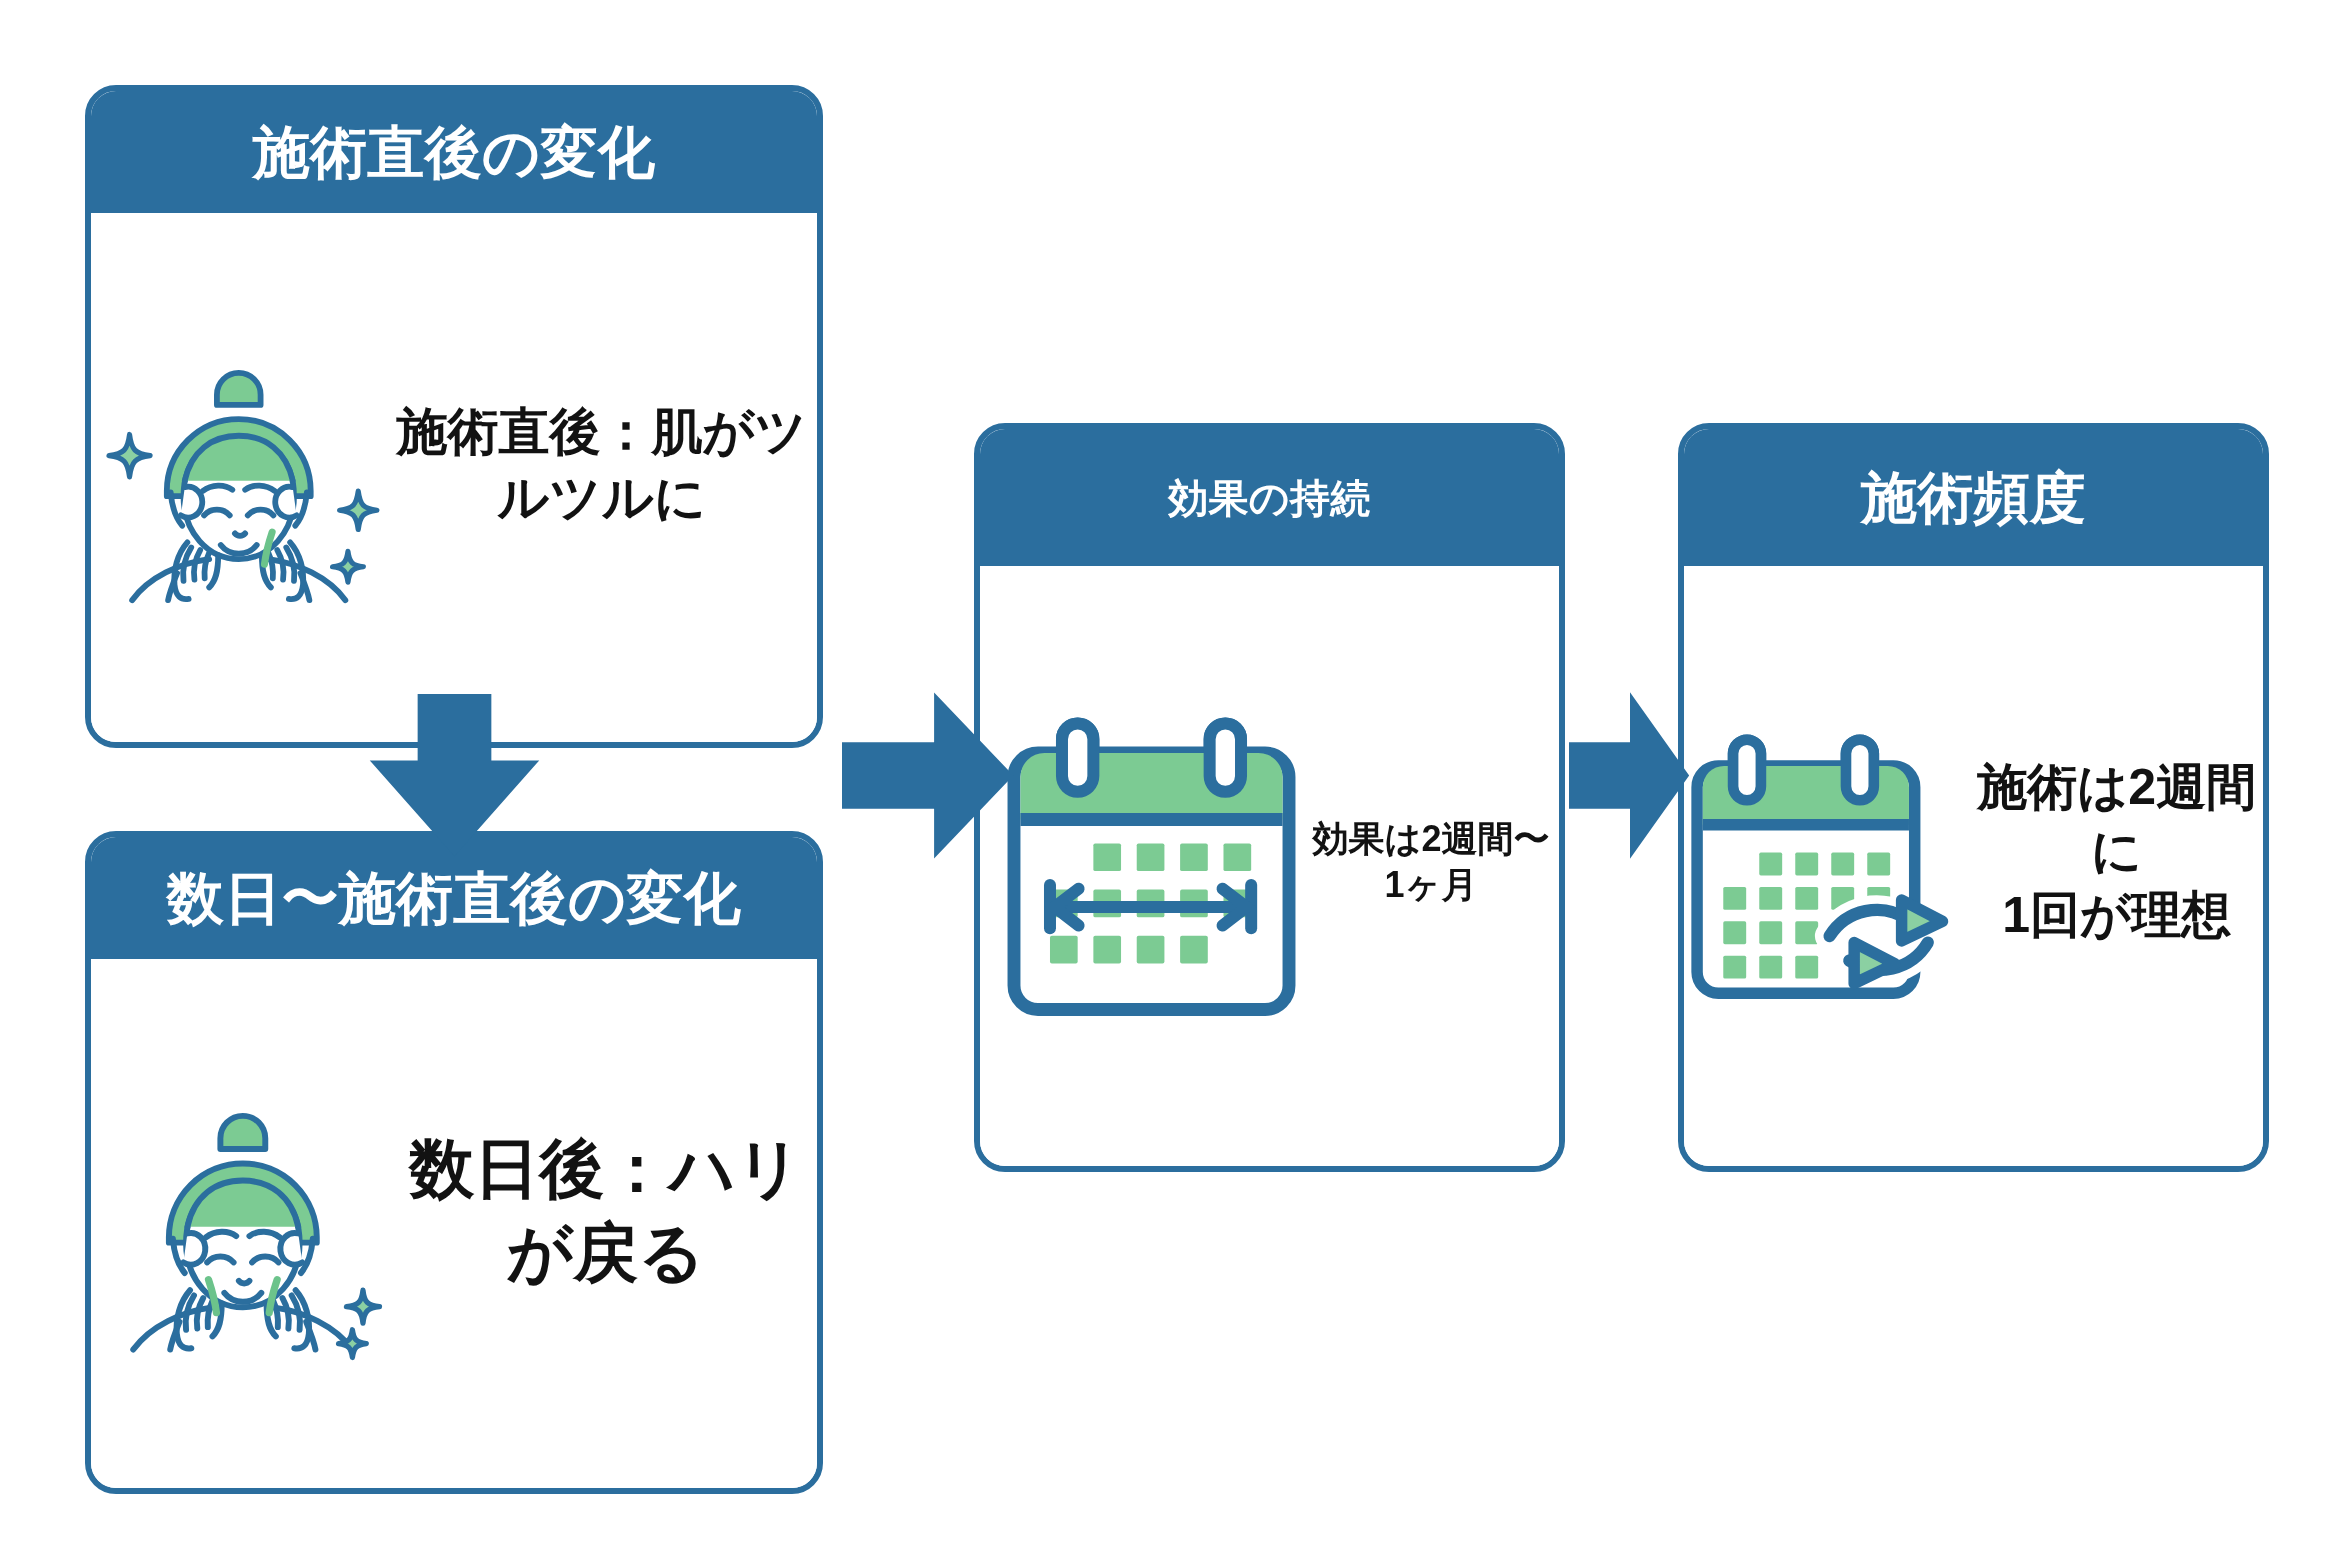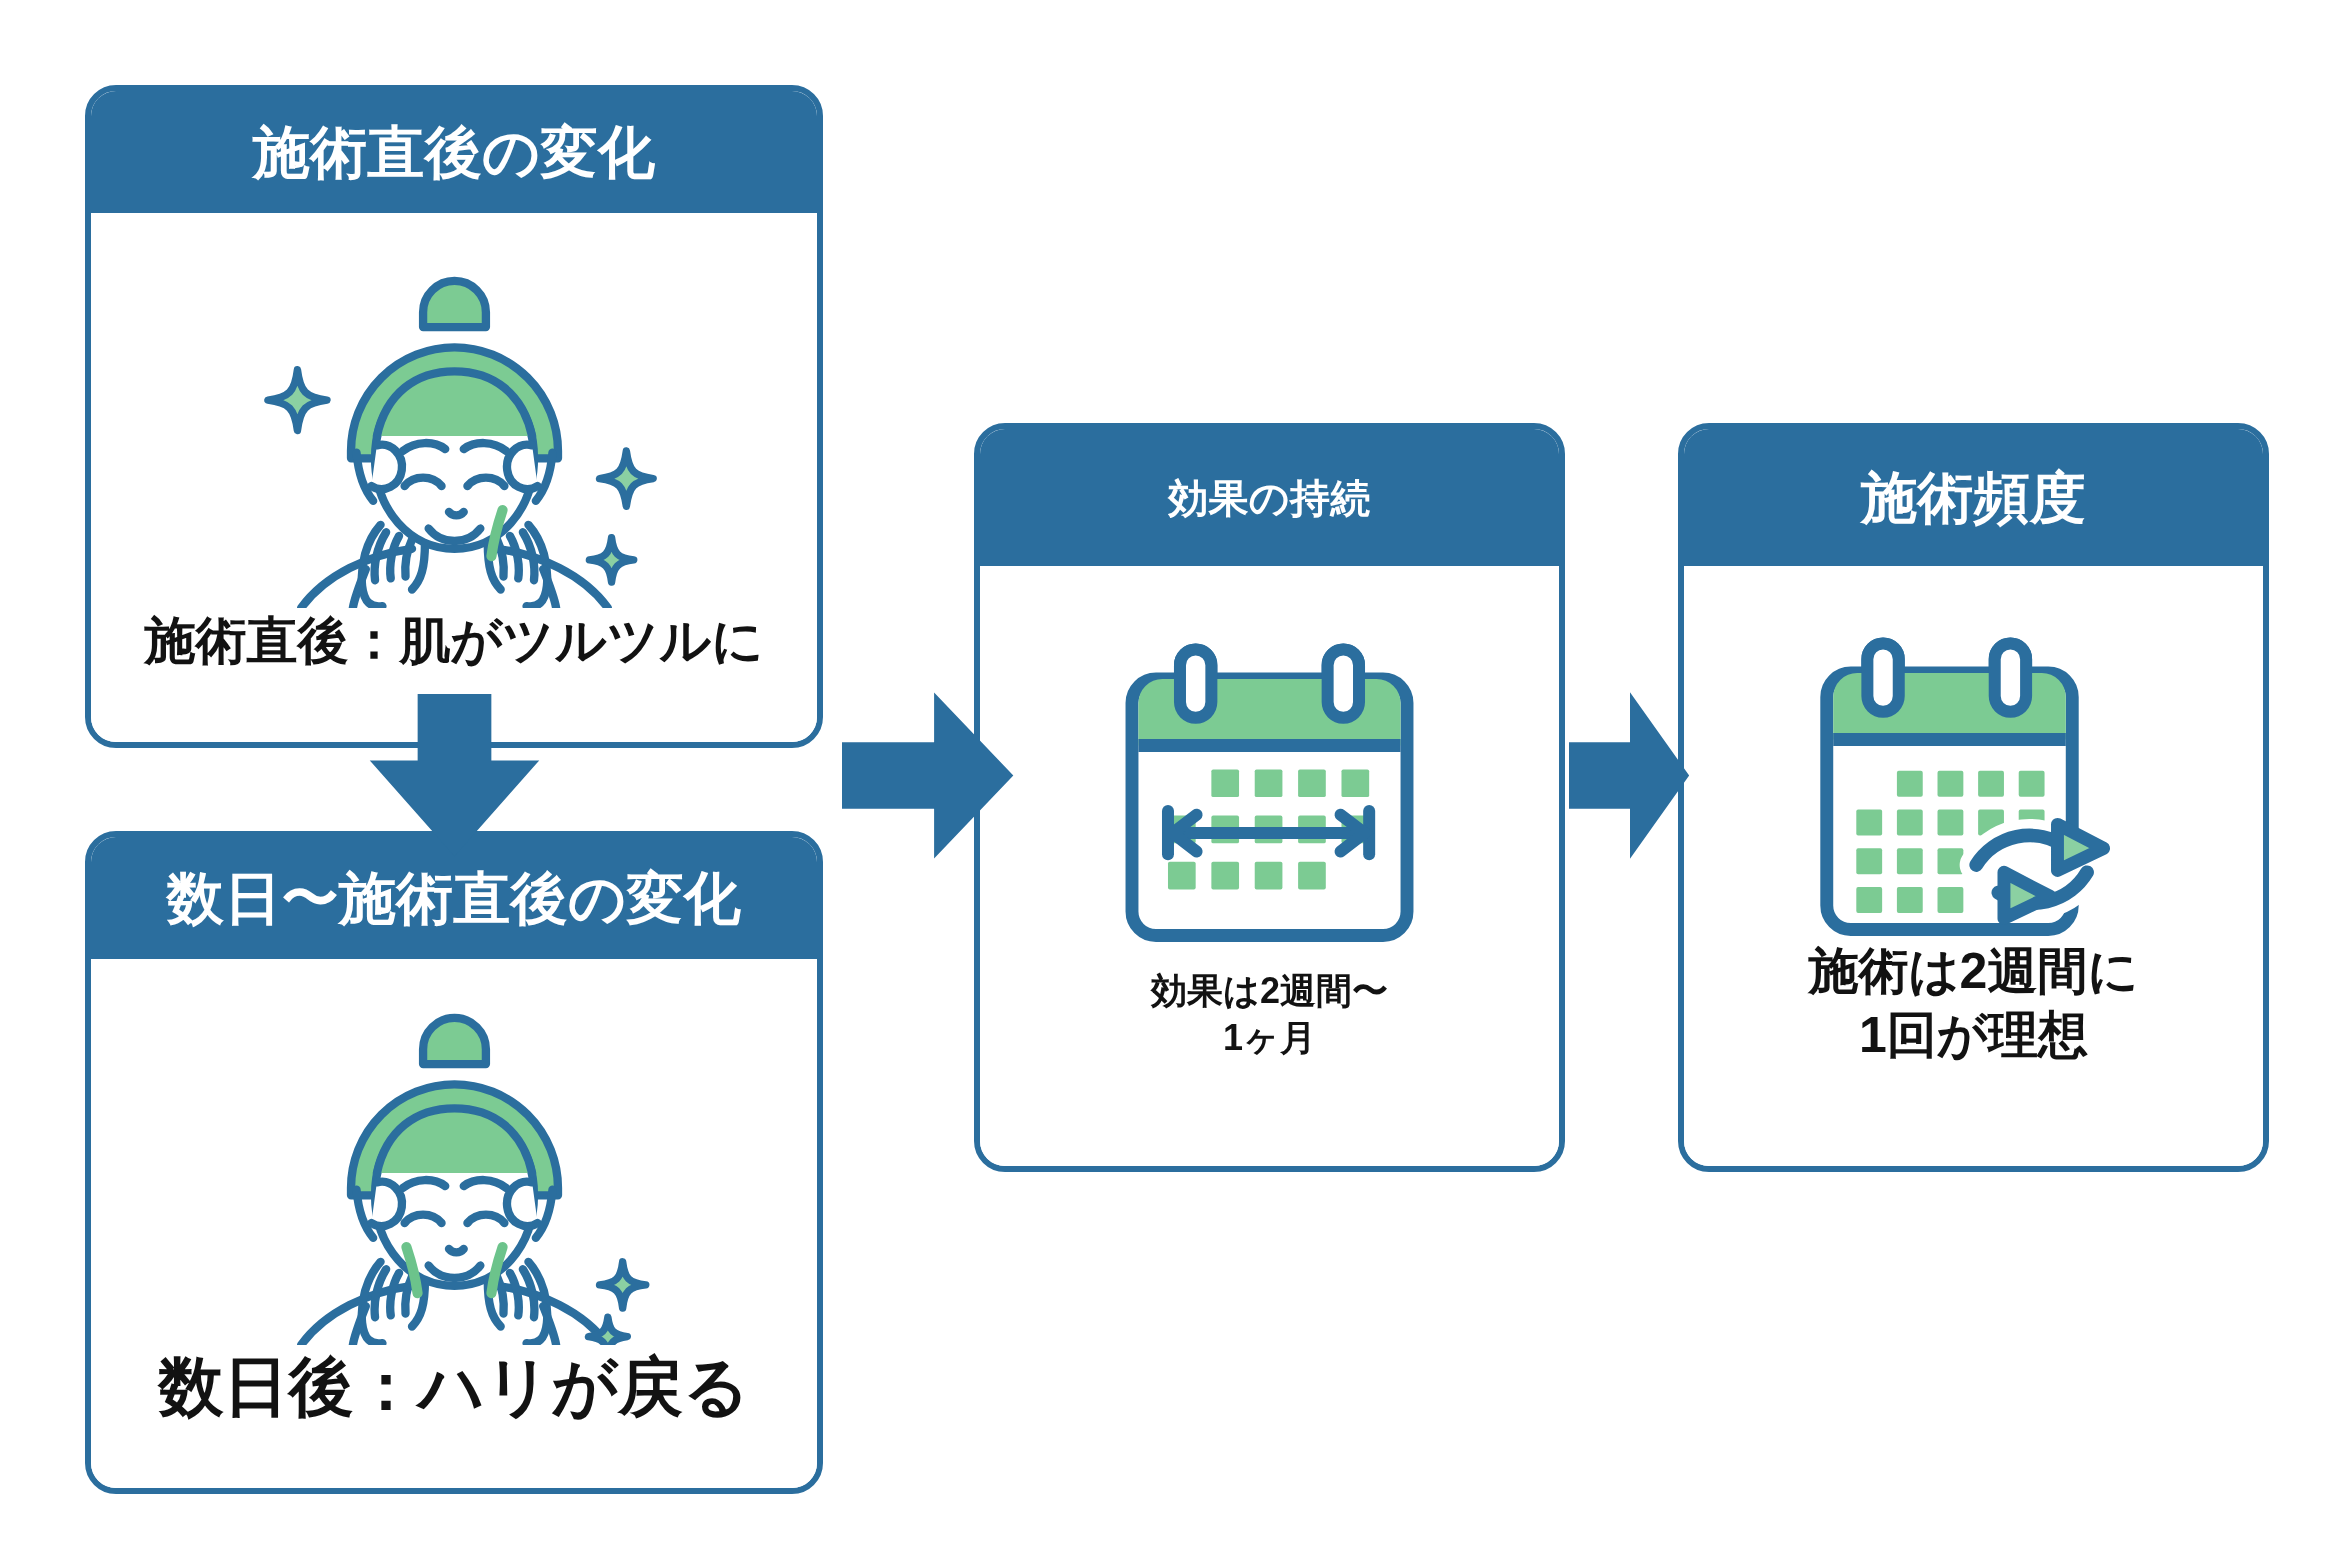--- a/index.html
+++ b/index.html
@@ -40,21 +40,21 @@
   .card-header-title {
     font-weight: 700;
     color: #ffffff;
     text-align: center;
     line-height: 1.1;
     white-space: nowrap;
   }
   .card-body {
     flex: 1 1 auto;
     display: flex;
-    flex-direction: column;
+    flex-direction: row;
     align-items: center;
     justify-content: center;
     background: #ffffff;
     width: 100%;
     position: relative;
   }
   .card-caption {
     font-weight: 700;
     color: #121212;
     text-align: center;

